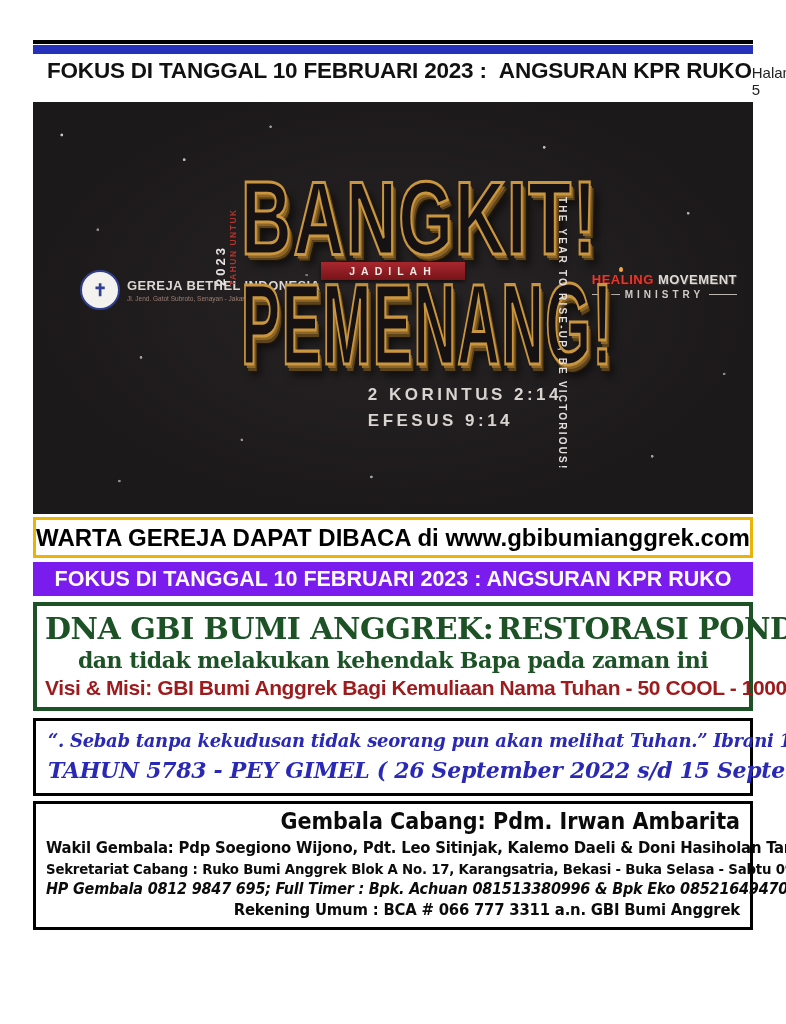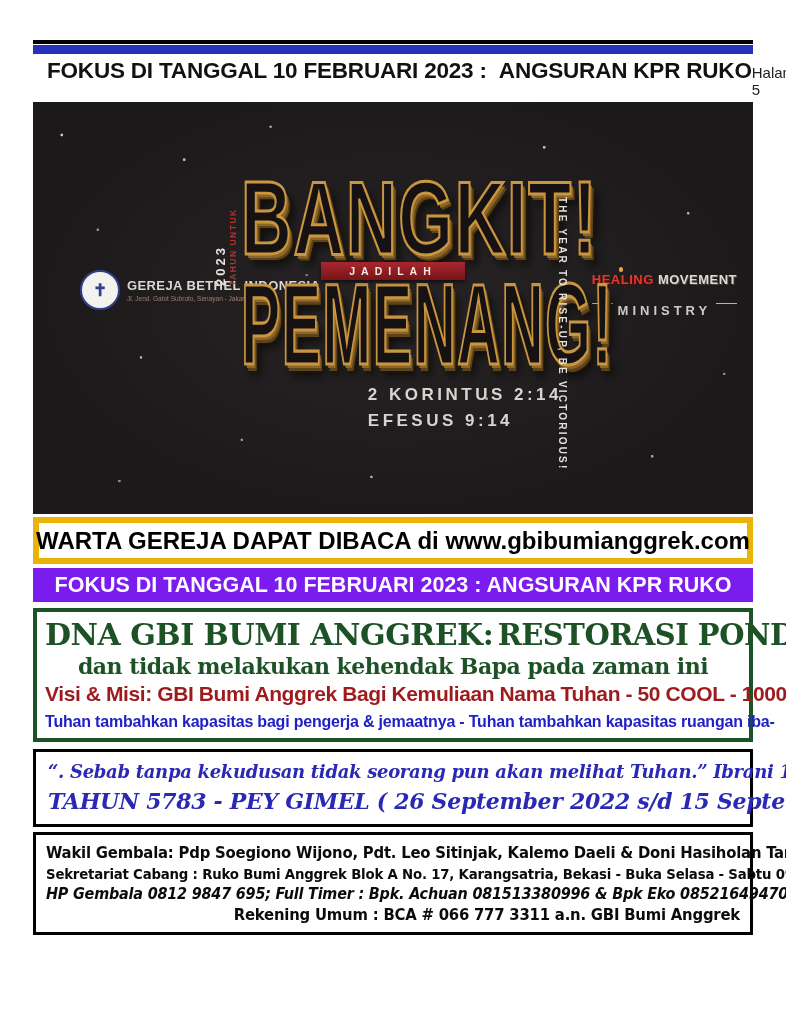--- a/index.html
+++ b/index.html
@@ -56,26 +56,26 @@
   .gbi-circle{width:36px;height:36px;border-radius:50%;background:#f4f2ee;border:2px solid #30408f;
     display:flex;align-items:center;justify-content:center;color:#303f8e;font-size:17px;font-weight:bold;}
   .gbi-org{color:#dbd7d2;font-size:13px;font-weight:bold;letter-spacing:.4px;}
   .gbi-addr{color:#9c7f74;font-size:6.5px;margin-top:2px;}
   .hmm-logo{position:absolute;right:16px;top:170px;text-align:center;}
   .hmm-line1{font-size:13px;font-weight:bold;letter-spacing:.5px;white-space:nowrap;position:relative;}
   .hmm-line1 .red{color:#e03a2e;text-shadow:1px 1px 0 #4a0d08;}
   .hmm-line1 .white{color:#dedad6;text-shadow:1px 1px 0 #49423e;}
   .hmm-flame{position:absolute;left:27px;top:-5px;width:4px;height:5px;border-radius:50% 50% 50% 50%/60% 60% 40% 40%;
     background:#f5a63c;}
-  .hmm-line2{display:flex;gap:5px;margin-top:16px;color:#cfcac6;font-size:13px;
+  .hmm-line2{display:flex;align-items:center;gap:5px;margin-top:2px;color:#cfcac6;font-size:10px;
     font-weight:bold;letter-spacing:4px;}
   .hmm-line2::before,.hmm-line2::after{content:"";flex:1;height:1px;background:#b9b4b0;}
 
   
-  .warta-box{border:6px solid #eab308;margin-top:3px;height:35px;display:flex;align-items:center;justify-content:center;
+  .warta-box{border:3px solid #eab308;margin-top:3px;height:35px;display:flex;align-items:center;justify-content:center;
     font-weight:bold;font-size:24px;color:#000;white-space:nowrap;}
 
   
   .fokus-bar{background:var(--purple,#7a1ced);margin-top:4px;height:34px;display:flex;align-items:center;justify-content:center;
     color:#fdfbff;font-weight:bold;font-size:21.5px;white-space:nowrap;}
 
   
   .dna-box{border:4px solid var(--green,#1c5226);margin-top:6px;padding:5px 8px 7px 8px;text-align:center;}
   .dna-head{white-space:nowrap;color:var(--green,#1c5226);}
   .dna-label{font-family:"DejaVu Serif",serif;font-weight:bold;font-size:30px;letter-spacing:-.5px;}
@@ -159,29 +159,29 @@
 
   <div class="dna-box">
     <div class="dna-head">
       <span class="dna-label">DNA GBI BUMI ANGGREK:</span>
       <span class="dna-title">RESTORASI PONDOK DAUD</span>
     </div>
     <div class="dna-body">
       <div>dan tidak melakukan kehendak Bapa pada zaman ini</div>
     </div>
     <div class="dna-visi">Visi &amp; Misi: GBI Bumi Anggrek Bagi Kemuliaan Nama Tuhan - 50 COOL - 1000 JIWA</div>
-    <div class="dna-kapasitas">Tuhan tambahkan kapasitas bagi pengerja &amp; jemaatnya  - Tuhan tambahkan kapasitas ruangan iba-</div>
   </div>
 
   <div class="quote-box">
     <div class="quote-1">“. Sebab tanpa kekudusan tidak seorang pun akan melihat Tuhan.” Ibrani 12:14</div>
     <div class="quote-2">TAHUN 5783 - PEY GIMEL ( 26 September 2022 s/d 15 September 2023)</div>
   </div>
 
   <div class="footer-box">
+    <div class="f-line f-gembala">Gembala Cabang: Pdm. Irwan Ambarita</div>
     <div class="f-line f-wakil">Wakil Gembala: Pdp Soegiono Wijono, Pdt. Leo Sitinjak, Kalemo Daeli &amp; Doni Hasiholan Tamba</div>
     <div class="f-line f-sekretariat">Sekretariat Cabang : Ruko Bumi Anggrek  Blok A No. 17,  Karangsatria, Bekasi - Buka Selasa - Sabtu 09.00- 12.00</div>
     <div class="f-line f-hp">HP Gembala 0812 9847 695; Full Timer : Bpk. Achuan 081513380996 &amp; Bpk Eko  085216494708</div>
     <div class="f-line f-rek">Rekening Umum : BCA # 066 777 3311 a.n. GBI Bumi Anggrek</div>
 
   </div>
 
 </div>
 
 </body></html>

